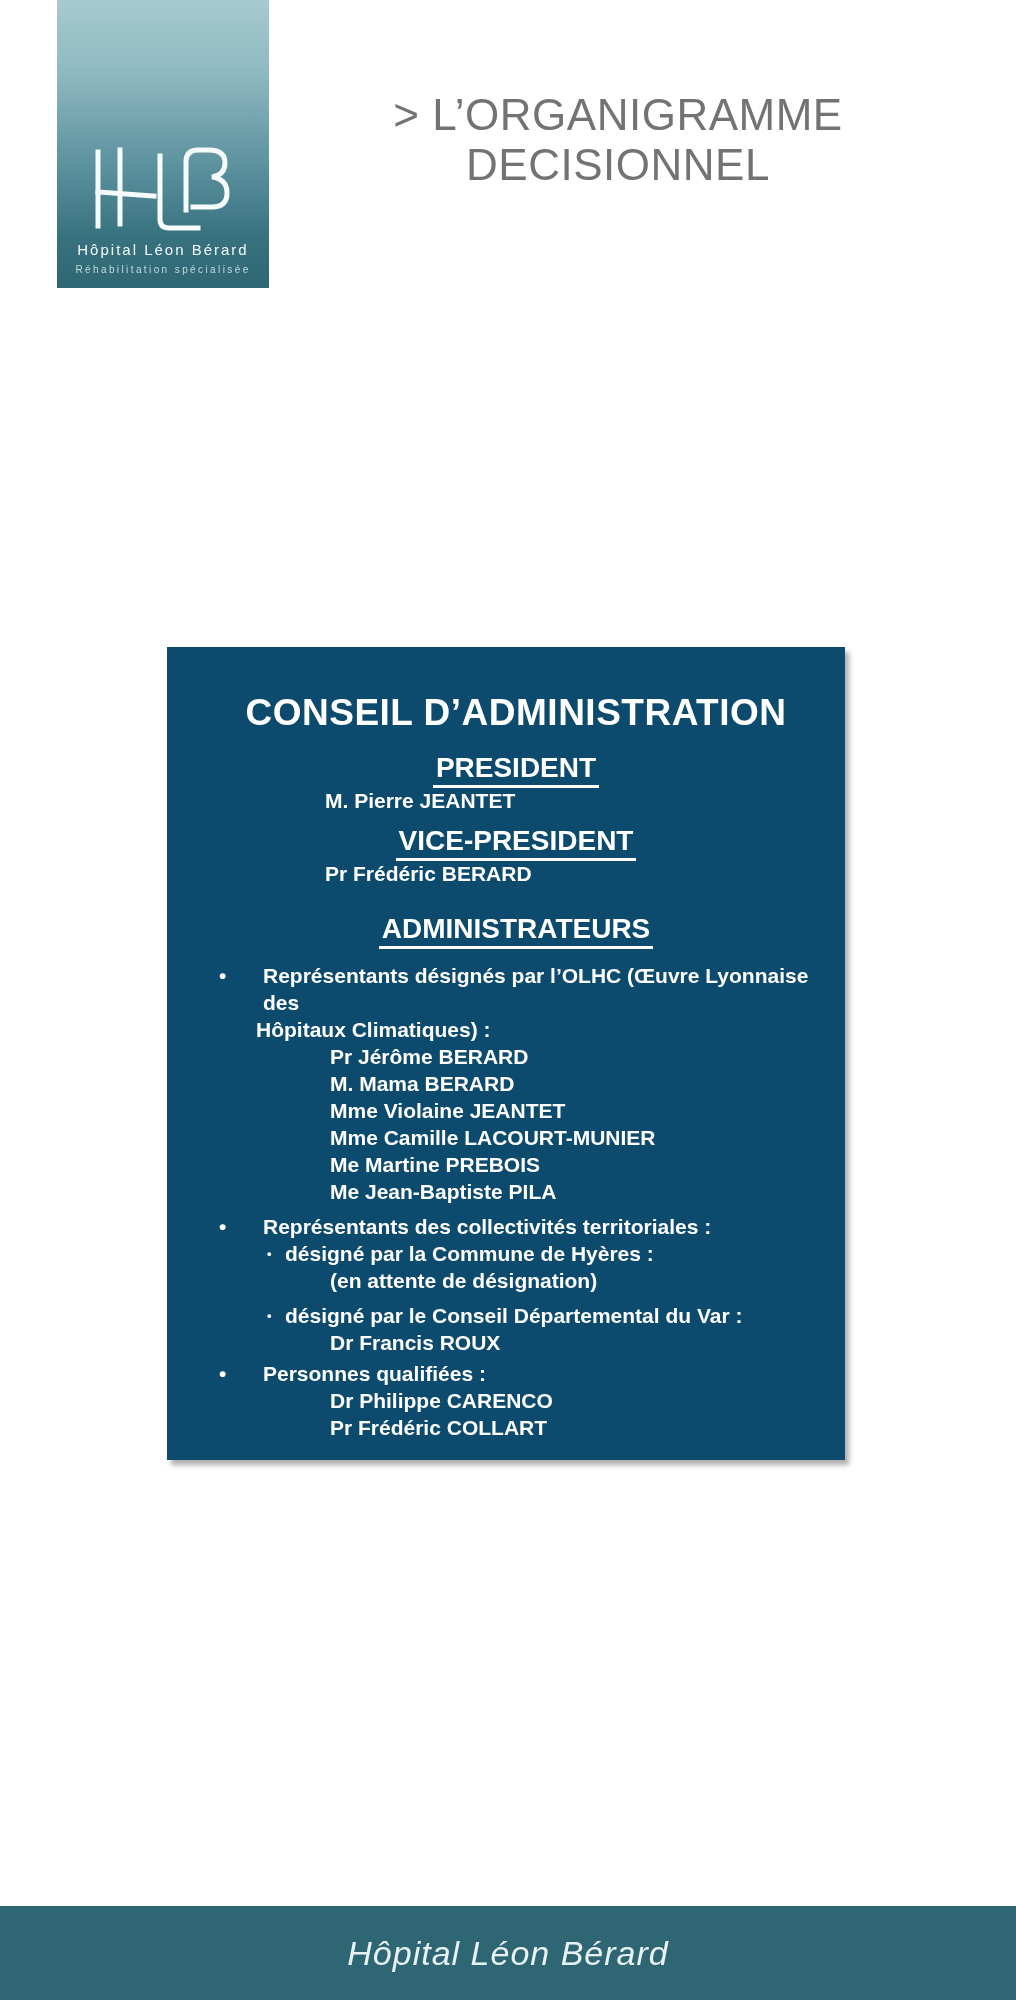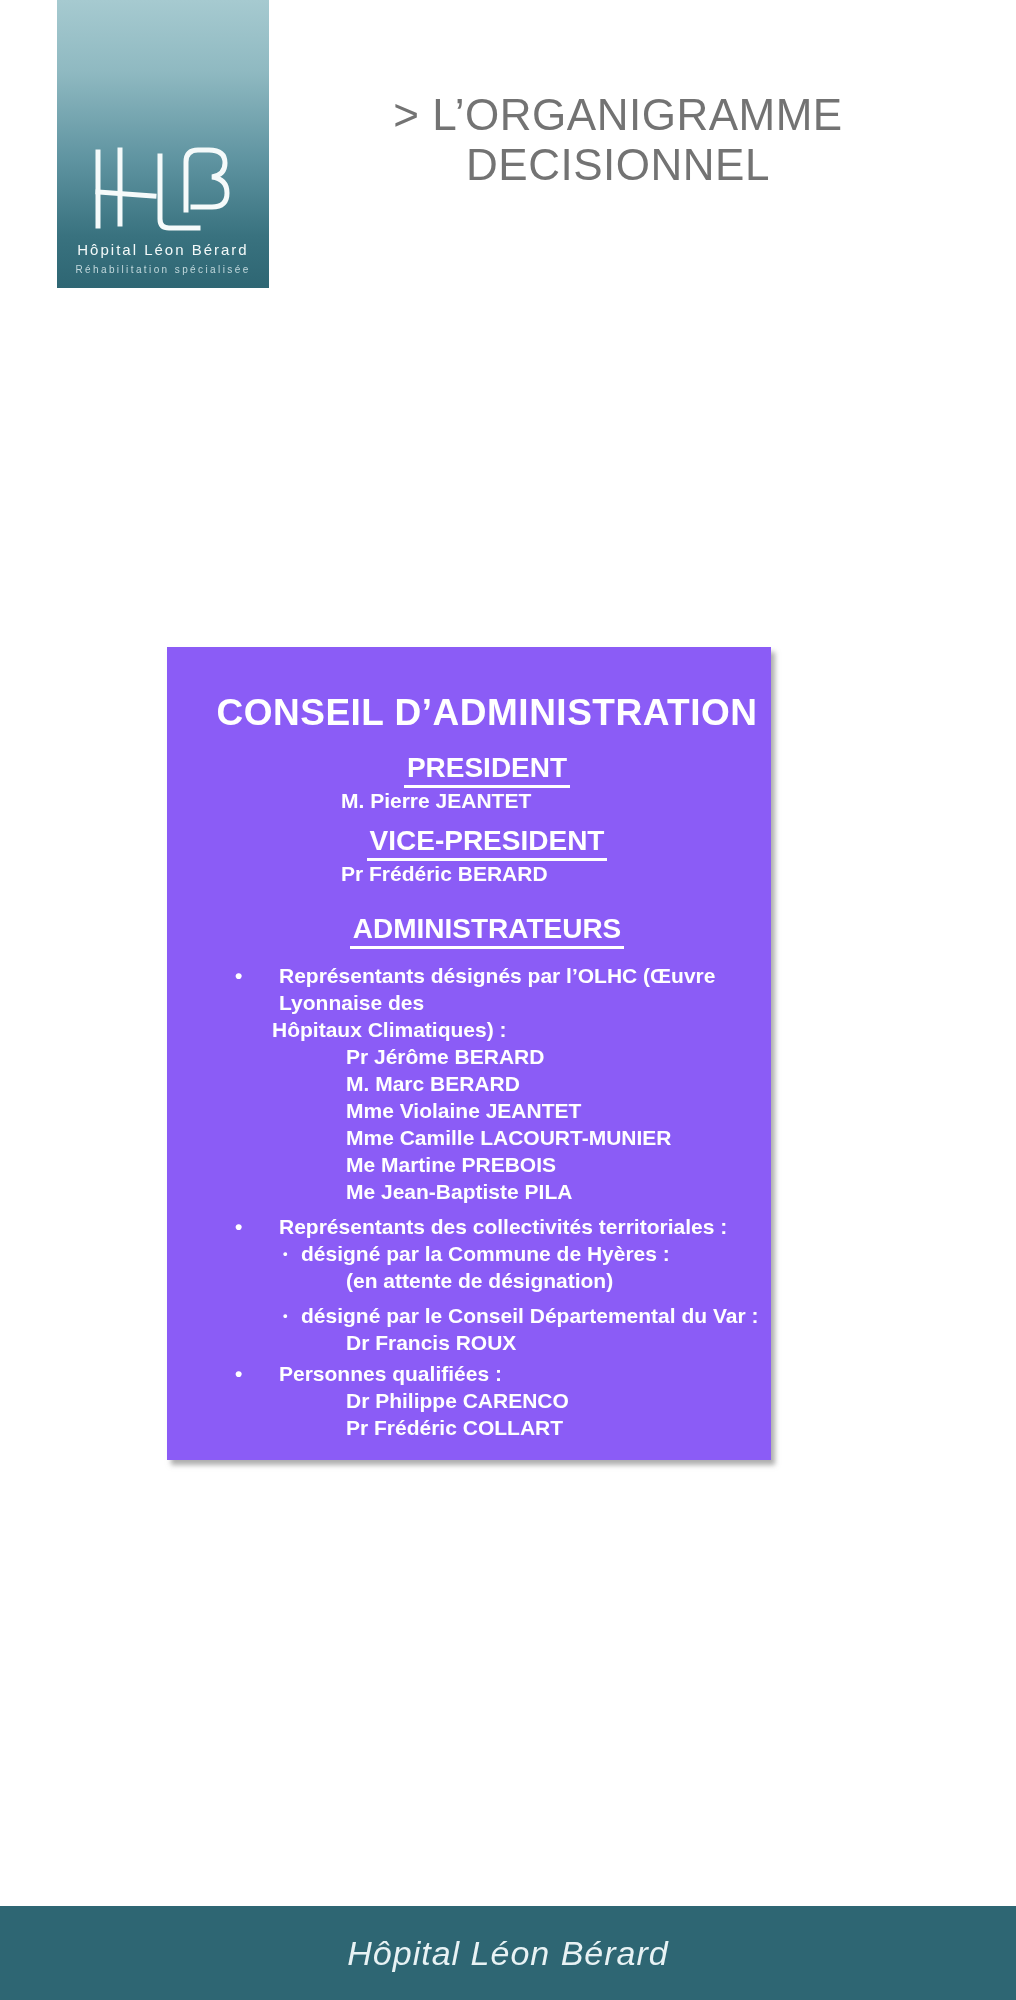--- a/index.html
+++ b/index.html
@@ -27,23 +27,23 @@
 
   
   .page-title{
     position:absolute;left:308px;top:90px;width:620px;
     text-align:center;color:#737373;font-weight:normal;
     font-size:44px;line-height:50px;letter-spacing:.5px;
   }
 
   
   .board{
-    position:absolute;left:167px;top:647px;width:604px;height:813px;
-    box-sizing:border-box;padding-left:36px;
-    background:#8b5cf6;color:#ffffff;font-weight:bold;
+    position:absolute;left:167px;top:647px;width:678px;height:813px;
+    box-sizing:border-box;padding-left:20px;
+    background:#0c4a6e;color:#ffffff;font-weight:bold;
     box-shadow:4px 5px 5px rgba(120,120,120,.6);
   }
   .board-heading{
     margin:0;margin-top:46px;text-align:center;
     font-size:37px;line-height:40px;letter-spacing:.5px;
   }
   .sec{margin:0;text-align:center;font-size:28px;line-height:30px;}
   .sec>span{border-bottom:3px solid #ffffff;padding:0 3px 2px;}
   .sec-pres{margin-top:20px;}
   .sec-vice{margin-top:12px;}
@@ -110,21 +110,21 @@
     <span>ADMINISTRATEURS</span>
   </h2>
 
   <div class="group group-1">
     <div class="bullet-row">
       <span class="bullet">•</span>
       <span>Représentants désignés par l’OLHC (Œuvre Lyonnaise des</span>
     </div>
     <div class="wrap-line">Hôpitaux Climatiques) :</div>
     <div class="member">Pr Jérôme BERARD</div>
-    <div class="member">M. Marc BERARD</div>
+    <div class="member">M. Mama BERARD</div>
     <div class="member">Mme Violaine JEANTET</div>
     <div class="member">Mme Camille LACOURT-MUNIER</div>
     <div class="member">Me Martine PREBOIS</div>
     <div class="member">Me Jean-Baptiste PILA</div>
   </div>
 
   <div class="group group-2">
     <div class="bullet-row">
       <span class="bullet">•</span>
       <span>Représentants des collectivités territoriales :</span>

